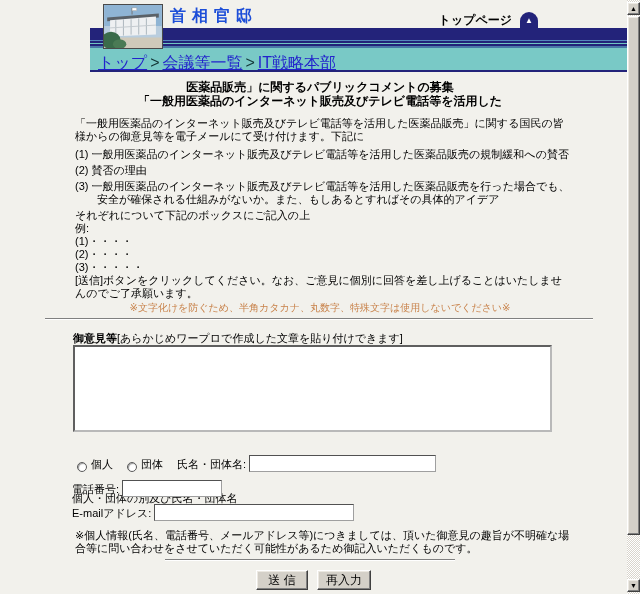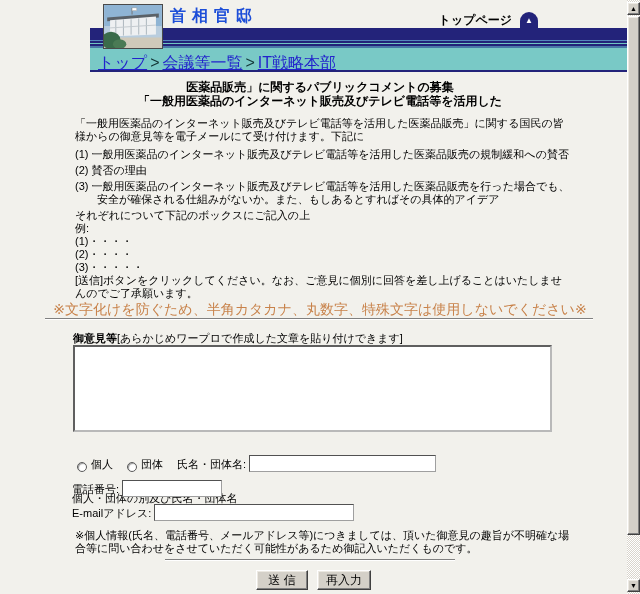--- a/index.html
+++ b/index.html
@@ -47,21 +47,21 @@
   .main-title { position:absolute; top:80px; left:45px; width:550px; text-align:center;
                 font-weight:bold; font-size:12px; line-height:14px; }
   .para { position:absolute; left:75px; width:497px; line-height:13px; }
   .intro { top:117px; }
   .req-list { position:absolute; top:148px; left:75px; width:500px; }
   .req-item { line-height:13px; margin-bottom:3px; padding-left:22px; text-indent:-22px; }
   .instr { top:209px; }
   .example { position:absolute; top:222px; left:75px; line-height:13px; }
   .submit-note { top:274px; }
   .warning { position:absolute; top:301px; left:45px; width:550px; text-align:center;
-             color:#c8824a; font-size:14px; }
+             color:#c8824a; font-size:10px; }
 
   .hr1 { position:absolute; top:318px; left:45px; width:548px; height:2px;
          border:none; border-top:1px solid #808080; border-bottom:1px solid #ffffff; }
   .hr2 { position:absolute; top:559px; left:165px; width:290px; height:2px;
          border:none; border-top:1px solid #808080; border-bottom:1px solid #ffffff; }
 
   
   .opinion-label { position:absolute; top:331px; left:73px; }
   .opinion-label b { font-weight:bold;text-align:center; }
   .opinion-box { position:absolute; top:345px; left:73px; width:479px; height:87px;

